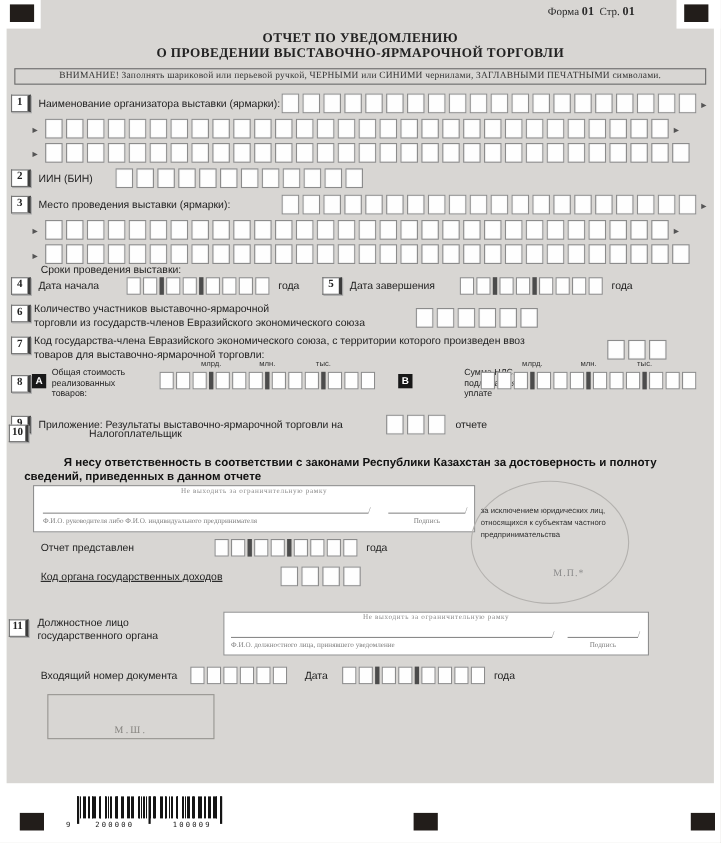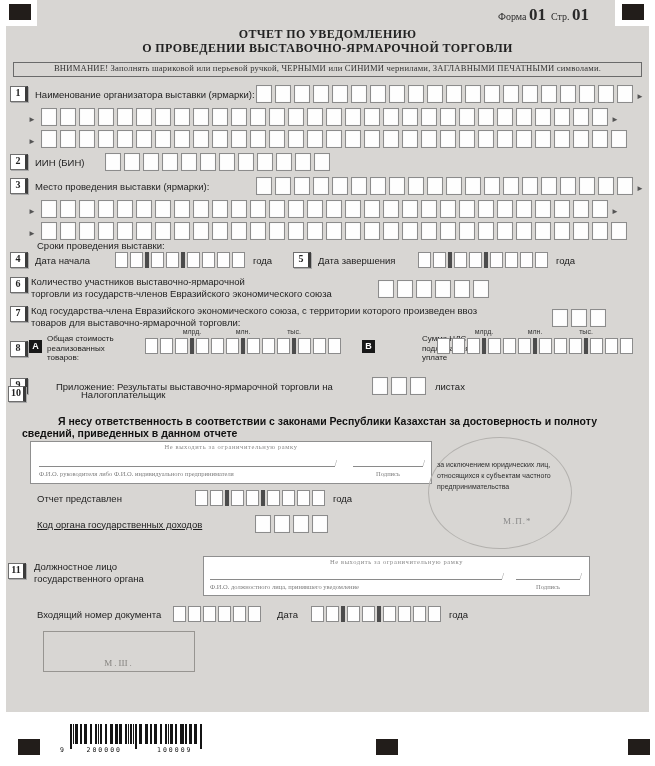--- a/index.html
+++ b/index.html
@@ -5,21 +5,21 @@
   html,body{margin:0;padding:0;}
   body{width:655px;height:766px;background:#ffffff;overflow:hidden;
        font-family:"Liberation Sans",sans-serif;color:#1a1a1a;}
   .page{position:relative;width:655px;height:766px;background:#fff;}
   .abs{position:absolute;}
   .form-bg{position:absolute;left:6px;top:0;width:643px;height:712px;background:#d8d6d3;}
   .pad{position:absolute;background:#fff;}
   .sq{position:absolute;width:22px;height:16px;background:#221d1a;}
   .form-header{position:absolute;left:498px;top:5px;width:120px;
        font:10px "Liberation Serif",serif;color:#2a2a2a;white-space:nowrap;}
-  .form-header b{font-size:17px;}
+  .form-header b{font-size:11px;}
   .title{position:absolute;left:0;top:27px;width:655px;text-align:center;
        font:bold 12px "Liberation Serif",serif;line-height:14px;letter-spacing:.4px;color:#222;}
   .warning{position:absolute;left:13px;top:62px;width:627px;height:13px;
        border:1px solid #6a6a6a;text-align:center;line-height:13px;white-space:nowrap;
        font:8.6px "Liberation Serif",serif;color:#333;letter-spacing:.2px;}
   .row{position:absolute;display:flex;align-items:center;}
   .nbadge{display:inline-block;background:#fff;border:1px solid #6f6f6f;border-right:3px solid #3c3c3c;
        box-shadow:1px 1px 0 #aaa;min-width:10px;padding:0 2px;height:14px;line-height:14px;
        text-align:center;font:bold 10px "Liberation Serif",serif;color:#222;margin-right:7px;flex:none;}
   .lbl{font-size:9.5px;color:#1d1d1d;white-space:nowrap;margin-right:8px;flex:none;}
@@ -416,27 +416,27 @@
       <span class="dbox"></span>
       <span class="dbox"></span>
       <span class="sep"></span>
       <span class="dbox"></span>
       <span class="dbox"></span>
       <span class="dbox"></span>
     </span>
 
   <div class="row" style="left:10px;top:377px;">
     <span class="nbadge">9</span>
-    <span class="lbl" style="width:308px;margin-left:21px;">Приложение: Результаты выставочно-ярмарочной торговли на</span>
-    <span class="boxes">
-        <span class="cbox"></span>
-        <span class="cbox"></span>
-        <span class="cbox"></span>
-      </span>
-    <span class="suffix">листах</span>
+    <span class="lbl" style="width:308px;">Приложение: Результаты выставочно-ярмарочной торговли на</span>
+    <span class="boxes">
+        <span class="cbox"></span>
+        <span class="cbox"></span>
+        <span class="cbox"></span>
+      </span>
+    <span class="suffix">отчете</span>
   </div>
 
   <div class="row" style="left:8px;top:386px;gap:48px;">
     <span class="nbadge">10</span>
     <span class="lbl">Налогоплательщик</span>
   </div>
 
   <div class="decl">Я несу ответственность в соответствии с законами Республики Казахстан за достоверность и полноту сведений, приведенных в данном отчете</div>
 
   <div class="sigbox" style="left:30px;top:441px;width:400px;height:41px;">

